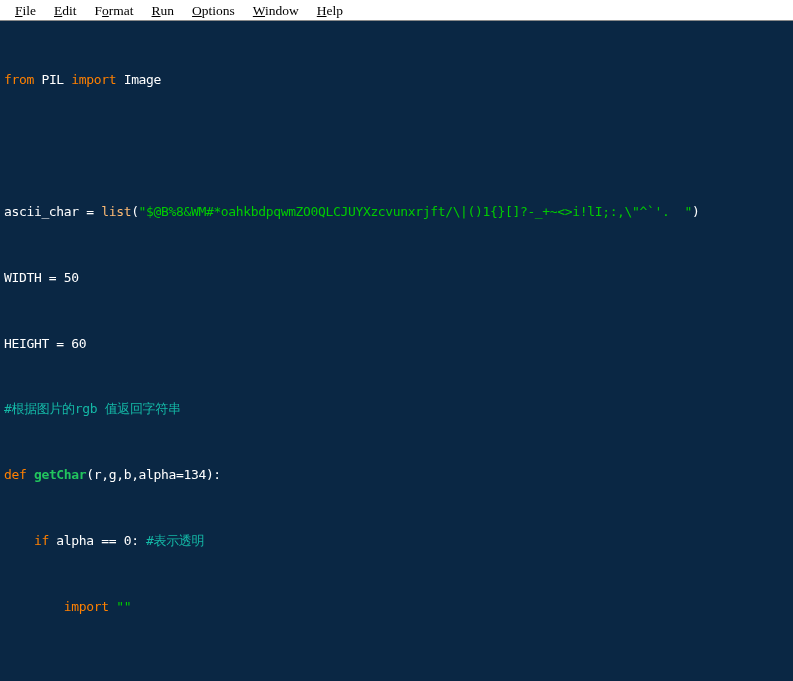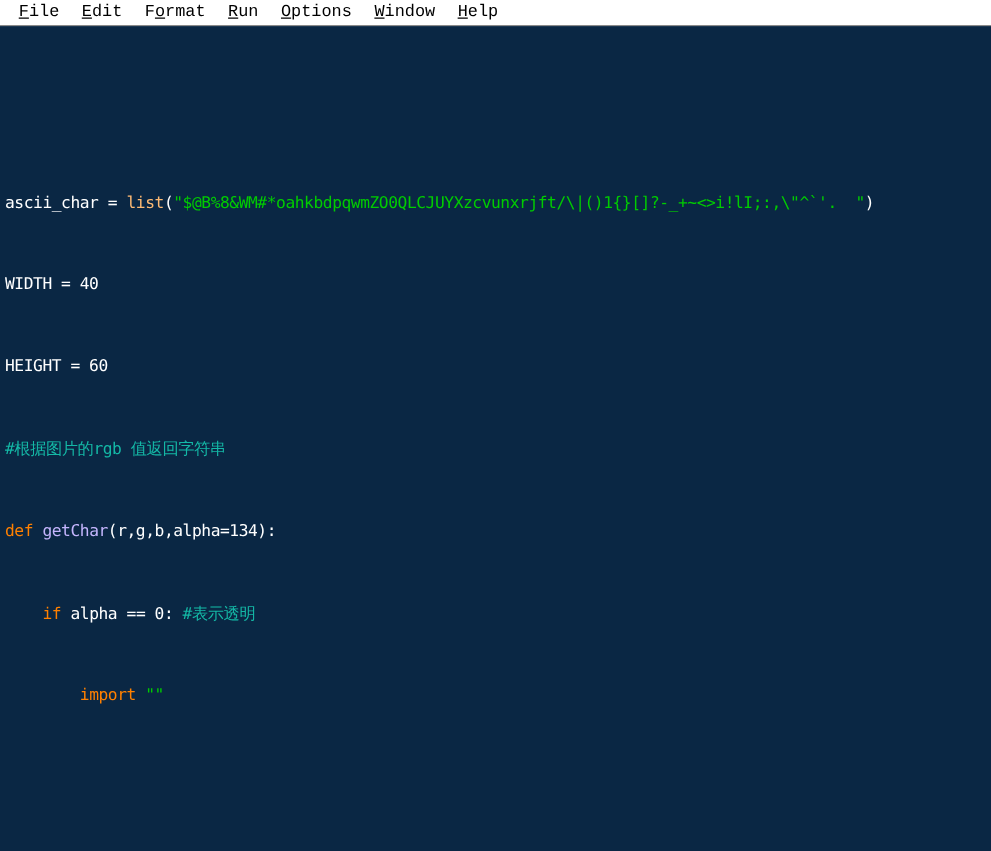--- a/index.html
+++ b/index.html
@@ -18,21 +18,21 @@
   #menubar {
     height: 21px;
     background: #ffffff;
     border-bottom: 1px solid #8a8a8a;
     display: flex;
     align-items: center;
     padding-left: 6px;
     box-sizing: border-box;
   }
   .menu-item {
-    font-family: Liberation Mono, monospace;
+    font-family: Liberation Serif, serif;
     font-size: 13.5px;
     color: #000000;
     padding: 0 9px;
     white-space: nowrap;
     cursor: default;
     line-height: 19px;
   }
   .menu-item .accel {
     text-decoration: underline;
   }
@@ -57,21 +57,21 @@
     color: #ffffff;
     letter-spacing: -0.35px;
   }
   .ln { display: block; height: 16.45px; white-space: pre; }
 
   
   .kw      { color: #ff8000; }           
   .bi      { color: #fdba74; }           
   .str     { color: #00cc00; }           
   .cmt     { color: #14b8a6; }           
-  .fn      { color: #c4b5fd; }           
+  .fn      { color: #22c55e; font-weight: bold; }           
   .pl      { color: #ffffff; }
 
   
   #watermark {
     position: absolute;
     right: 8px;
     bottom: 4px;
     font-family: "Liberation Sans", sans-serif;
     font-size: 13.5px;
     color: #c9cfd6;
@@ -89,26 +89,27 @@
   <div class="menu-item">F<span class="accel">o</span>rmat</div>
   <div class="menu-item"><span class="accel">R</span>un</div>
   <div class="menu-item"><span class="accel">O</span>ptions</div>
   <div class="menu-item"><span class="accel">W</span>indow</div>
   <div class="menu-item"><span class="accel">H</span>elp</div>
 </div>
 
 <div id="editor">
   <div id="code">
 
+    <span class="ln"><span class="kw">from</span><span class="pl"> PIL </span><span class="kw">import</span><span class="pl"> Image</span></span>
 
     <span class="ln"> </span>
 
     <span class="ln"><span class="pl">ascii_char = </span><span class="bi">list</span><span class="pl">(</span><span class="str">"$@B%8&amp;WM#*oahkbdpqwmZO0QLCJUYXzcvunxrjft/\|()1{}[]?-_+~&lt;&gt;i!lI;:,\"^`'.  "</span><span class="pl">)</span></span>
 
-    <span class="ln"><span class="pl">WIDTH = 40</span></span>
+    <span class="ln"><span class="pl">WIDTH = 50</span></span>
 
     <span class="ln"><span class="pl">HEIGHT = 60</span></span>
 
     <span class="ln"><span class="cmt">#根据图片的rgb 值返回字符串</span></span>
 
     <span class="ln"><span class="kw">def</span><span class="pl"> </span><span class="fn">getChar</span><span class="pl">(r,g,b,alpha=134):</span></span>
 
     <span class="ln"><span class="pl">    </span><span class="kw">if</span><span class="pl"> alpha == 0: </span><span class="cmt">#表示透明</span></span>
 
     <span class="ln"><span class="pl">        </span><span class="kw">import</span><span class="pl"> </span><span class="str">""</span></span>

